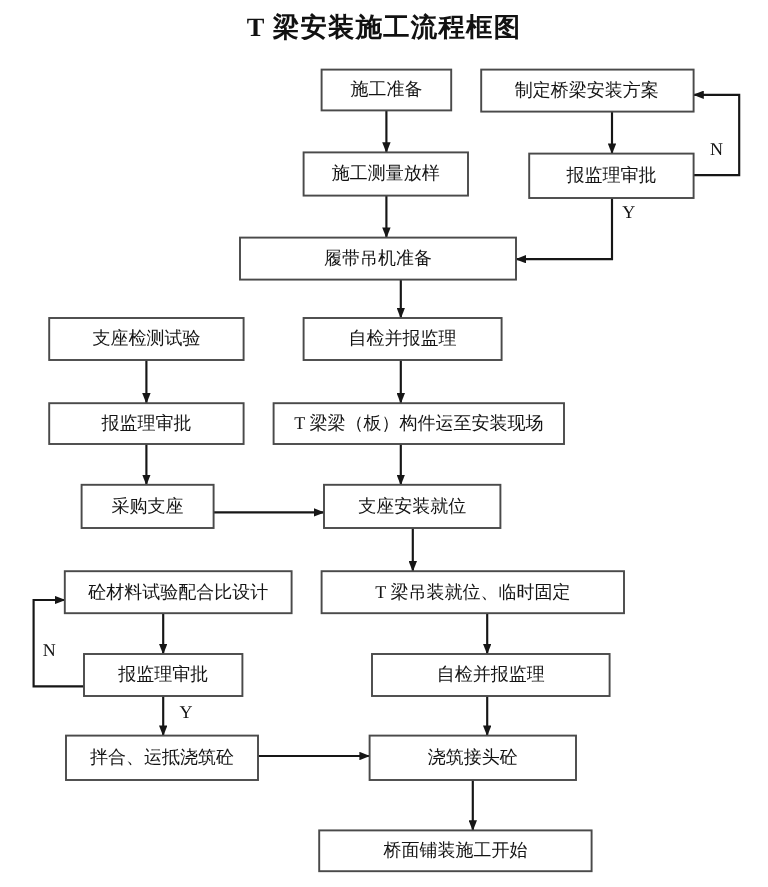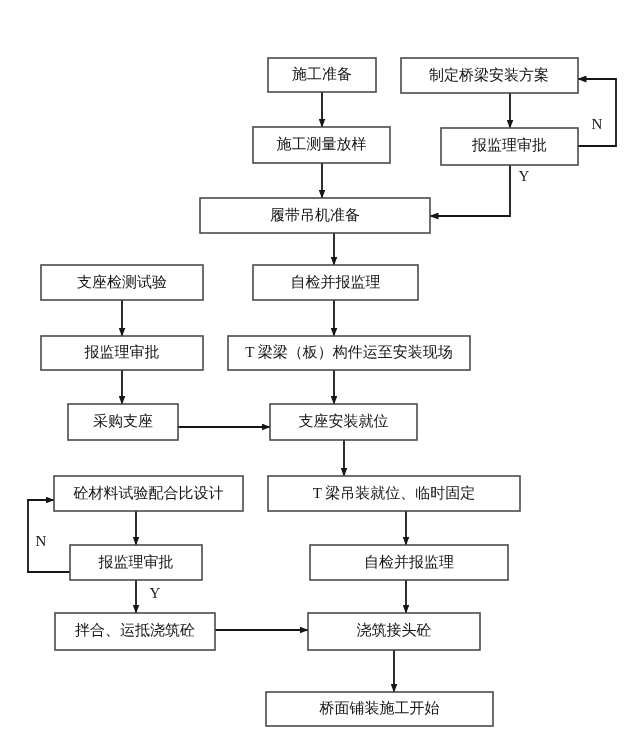--- a/index.html
+++ b/index.html
@@ -63,20 +63,21 @@
     fill: #141414;
     text-anchor: middle;
     dominant-baseline: middle;
   }
 </style>
 </head>
 <body>
 
 <div id="chart-root">
 
+  <div class="diagram-title">T 梁安装施工流程框图</div>
 
   <svg class="flow" viewBox="0 0 640 739">
     <defs>
       <marker id="arrowhead" markerWidth="9" markerHeight="7" refX="8.5" refY="3.5" orient="auto" markerUnits="userSpaceOnUse">
         <polygon points="0 0, 9 3.5, 0 7" fill="#161616"></polygon>
       </marker>
     </defs>
 
     <g>
 

